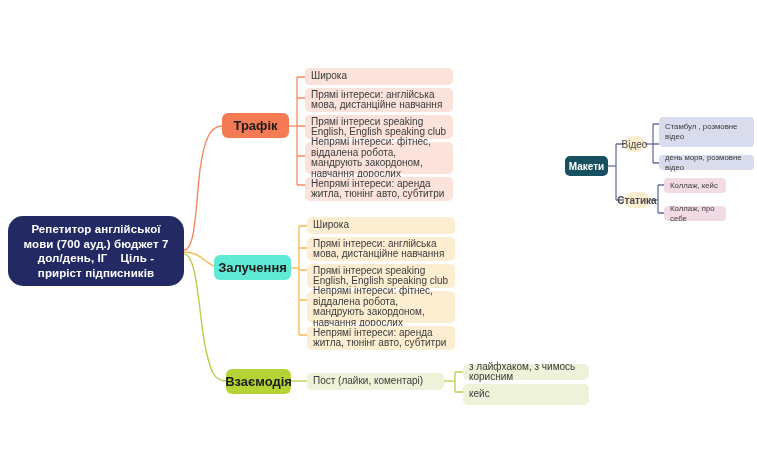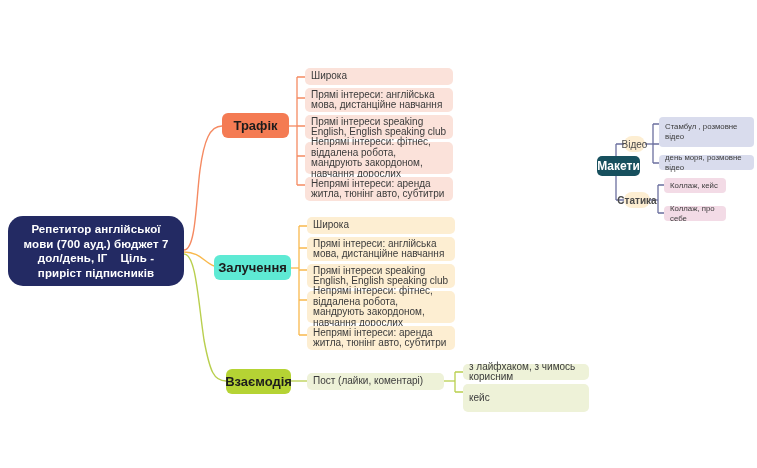--- a/index.html
+++ b/index.html
@@ -74,25 +74,24 @@
   }
   .leaf.peach  { background: #fbe2da; }
   .leaf.cream  { background: #fdeed2; }
   .leaf.lime   { background: #eef2d8; }
 
   
   .mockup {
     background: #17505e;
     color: #ffffff;
     border-radius: 5px;
-    font-size: 12px;
+    font-size: 10px;
     font-weight: bold;
     justify-content: center;
     padding: 4px 7px;
-    margin-left: 32px;
   }
   .sub {
     border-radius: 8px;
     font-size: 10px;
     color: #4a4a4a;
     justify-content: center;
     padding: 3px 6px;
     text-align: right;
   }
   .sub.video  { background: #fdeed2; }
@@ -173,21 +172,21 @@
   <div class="node leaf cream" style="left:307px; top:291px; width:148px; height:32px;">Непрямі інтереси: фітнес, віддалена робота, мандрують закордоном, навчання дорослих</div>
 
   <div class="node leaf cream" style="left:307px; top:326px; width:148px; height:24px;">Непрямі інтереси: аренда житла, тюнінг авто, субтитри</div>
 
   <div class="node branch interact" style="left:226px; top:369px; width:65px; height:25px;">Взаємодія</div>
 
   <div class="node leaf lime" style="left:307px; top:373px; width:137px; height:17px;">Пост (лайки, коментарі)</div>
 
   <div class="node leaf lime" style="left:463px; top:364px; width:126px; height:16px;">з лайфхаком, з чимось корисним</div>
 
-  <div class="node leaf lime" style="left:463px; top:384px; width:126px; height:28px;">кейс</div>
+  <div class="node leaf lime" style="left:463px; top:384px; width:126px; height:21px;">кейс</div>
 
   <div class="node mockup" style="left:565px; top:156px; width:43px; height:20px;">Макети</div>
 
   <div class="node sub video" style="left:624px; top:136px; width:21px; height:16px;">Відео</div>
 
   <div class="node tip lav" style="left:659px; top:117px; width:95px; height:30px;">Стамбул , розмовне відео</div>
 
 
   <div class="node tip lav" style="left:659px; top:155px; width:95px; height:15px;">день моря, розмовне відео</div>
 

